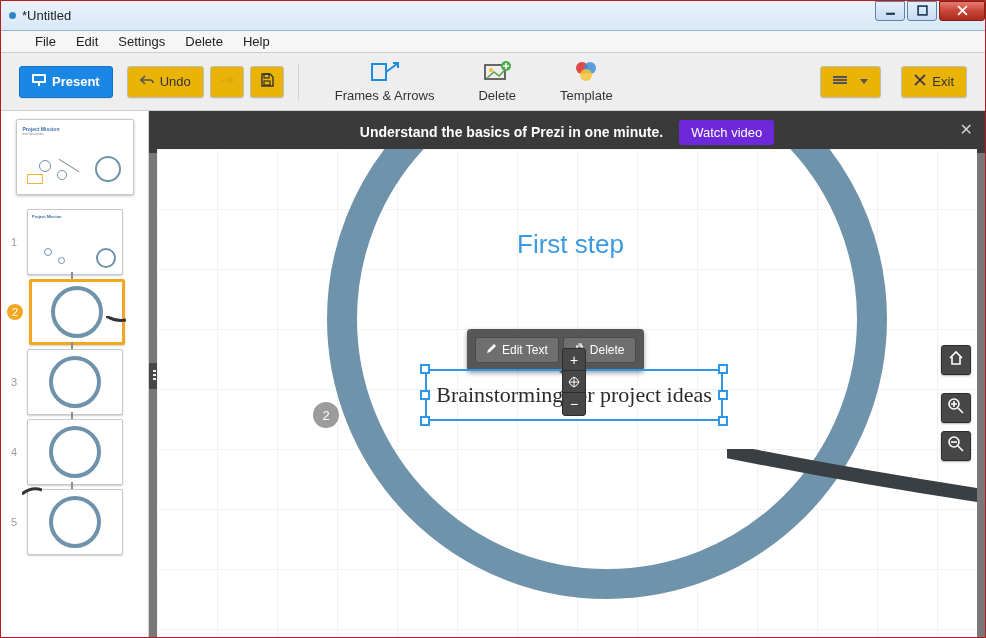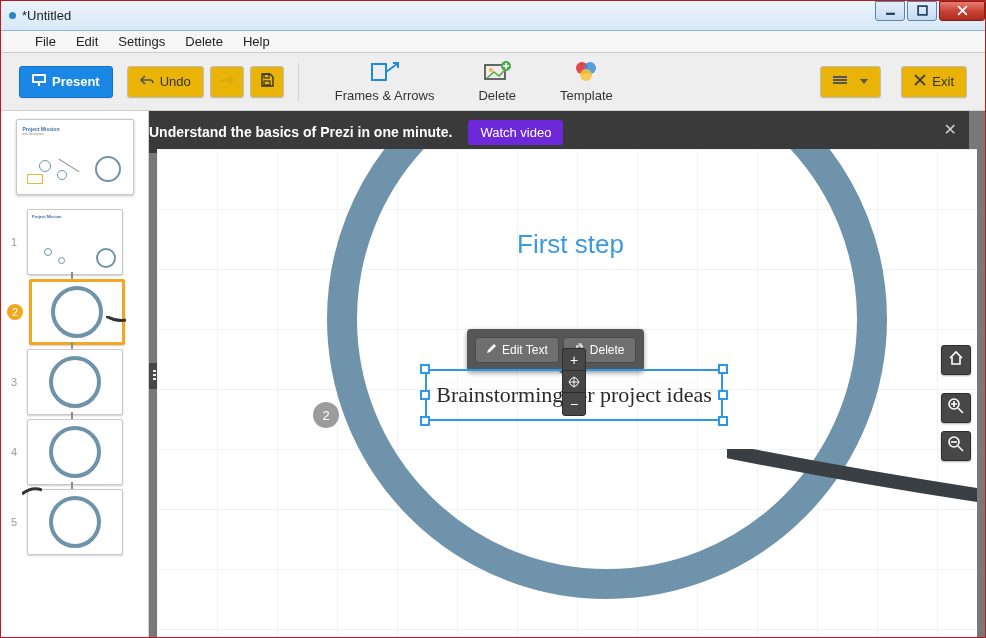--- a/index.html
+++ b/index.html
@@ -90,22 +90,22 @@
     box-shadow:0 1px 2px rgba(0,0,0,.2);
     display:flex;align-items:center;justify-content:center;position:relative;
   }
   .path-item.selected .pcard{border:3px solid #f3a720;}
   .path-item.selected .num{background:#f3a720;color:#fff;border-radius:50%;width:16px;height:16px;line-height:16px;}
   .connector{position:absolute;left:70px;top:-5px;width:2px;height:10px;background:#8d8d8d;}
   .pcard .circle{width:52px;height:52px;border:4px solid #6f93ab;border-radius:50%;}
 
   .canvas-wrap{flex:1;position:relative;background:#787878;}
   .banner{
-    position:absolute;left:0;right:16px;top:0;height:42px;
-    background:#3a3a3a;color:#fff;display:flex;align-items:center;
+    position:absolute;left:0;right:0;top:0;height:42px;
+    background:#3a3a3a;color:#fff;display:flex;align-items:center;justify-content:center;
     font-size:14px; gap:16px;
   }
   .banner .watch{background:#6d28d9;border-radius:3px;padding:5px 12px;font-size:13px;}
   .banner .bclose{position:absolute;right:12px;top:9px;color:#cfcfcf;font-size:16px;cursor:pointer;}
   .banner strong{font-weight:bold;}
 
   .canvas{
     position:absolute;left:8px;right:8px;top:38px;bottom:0;
     background:#fff;
     background-image:linear-gradient(#f0f2f4 1px,transparent 1px),linear-gradient(90deg,#f0f2f4 1px,transparent 1px);

